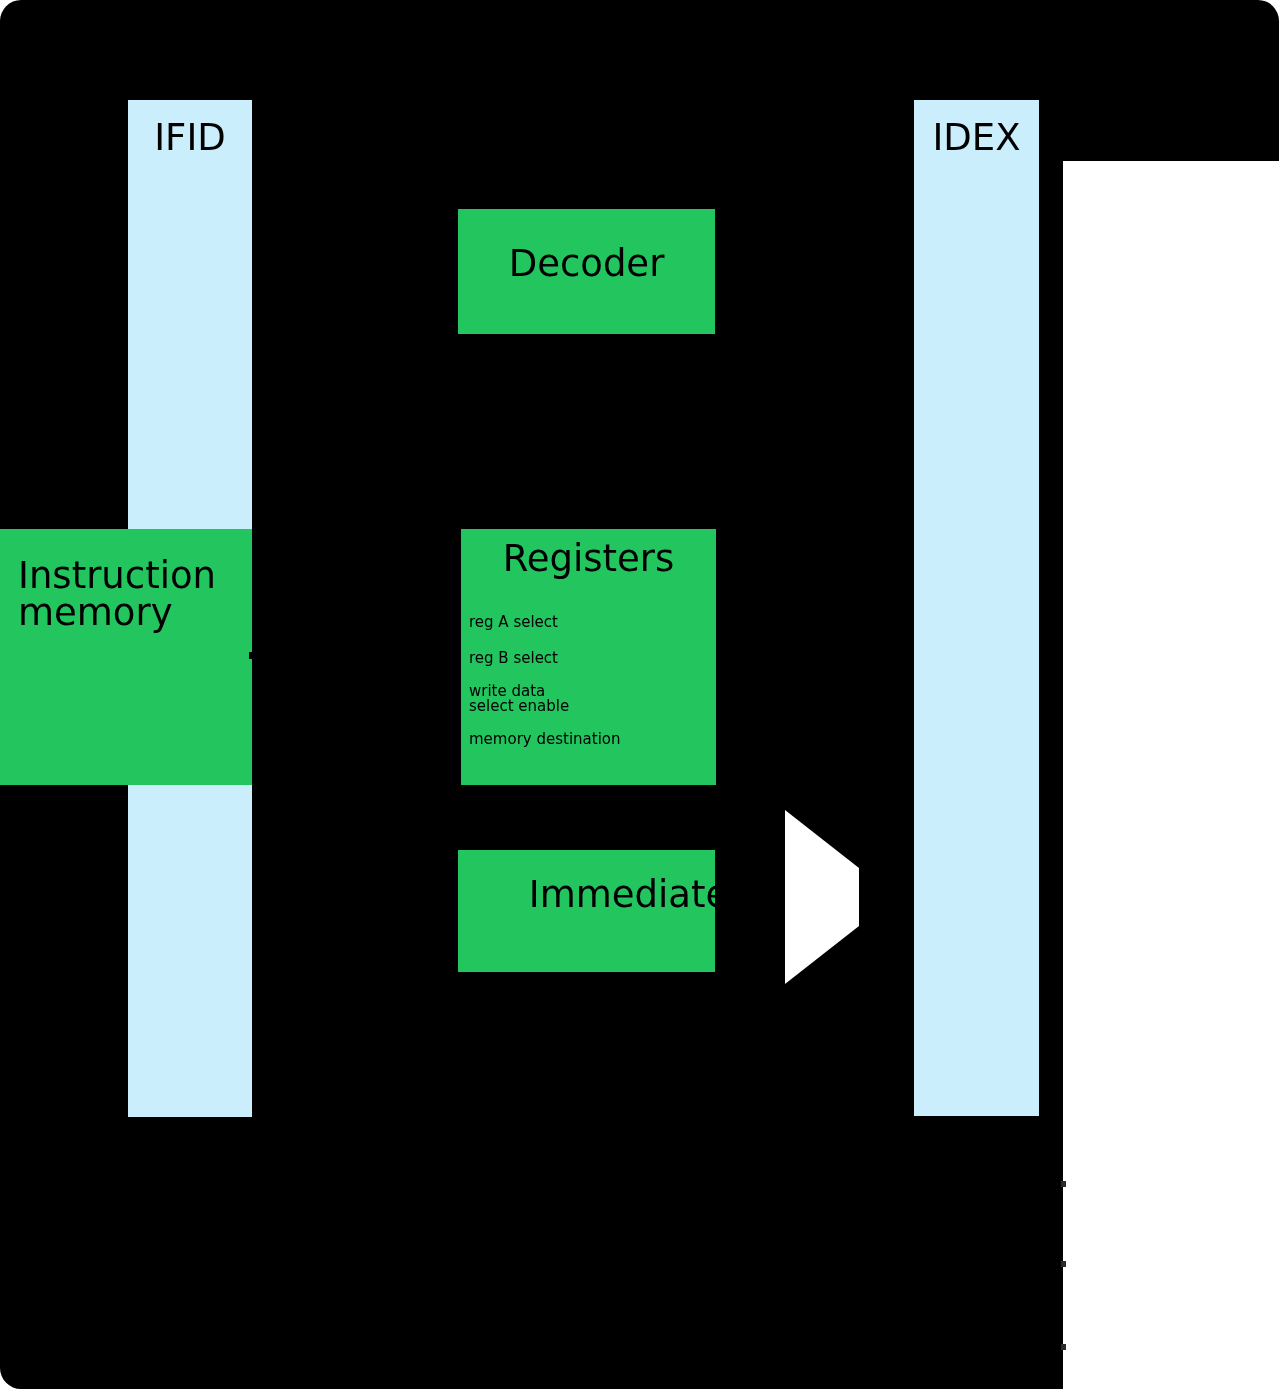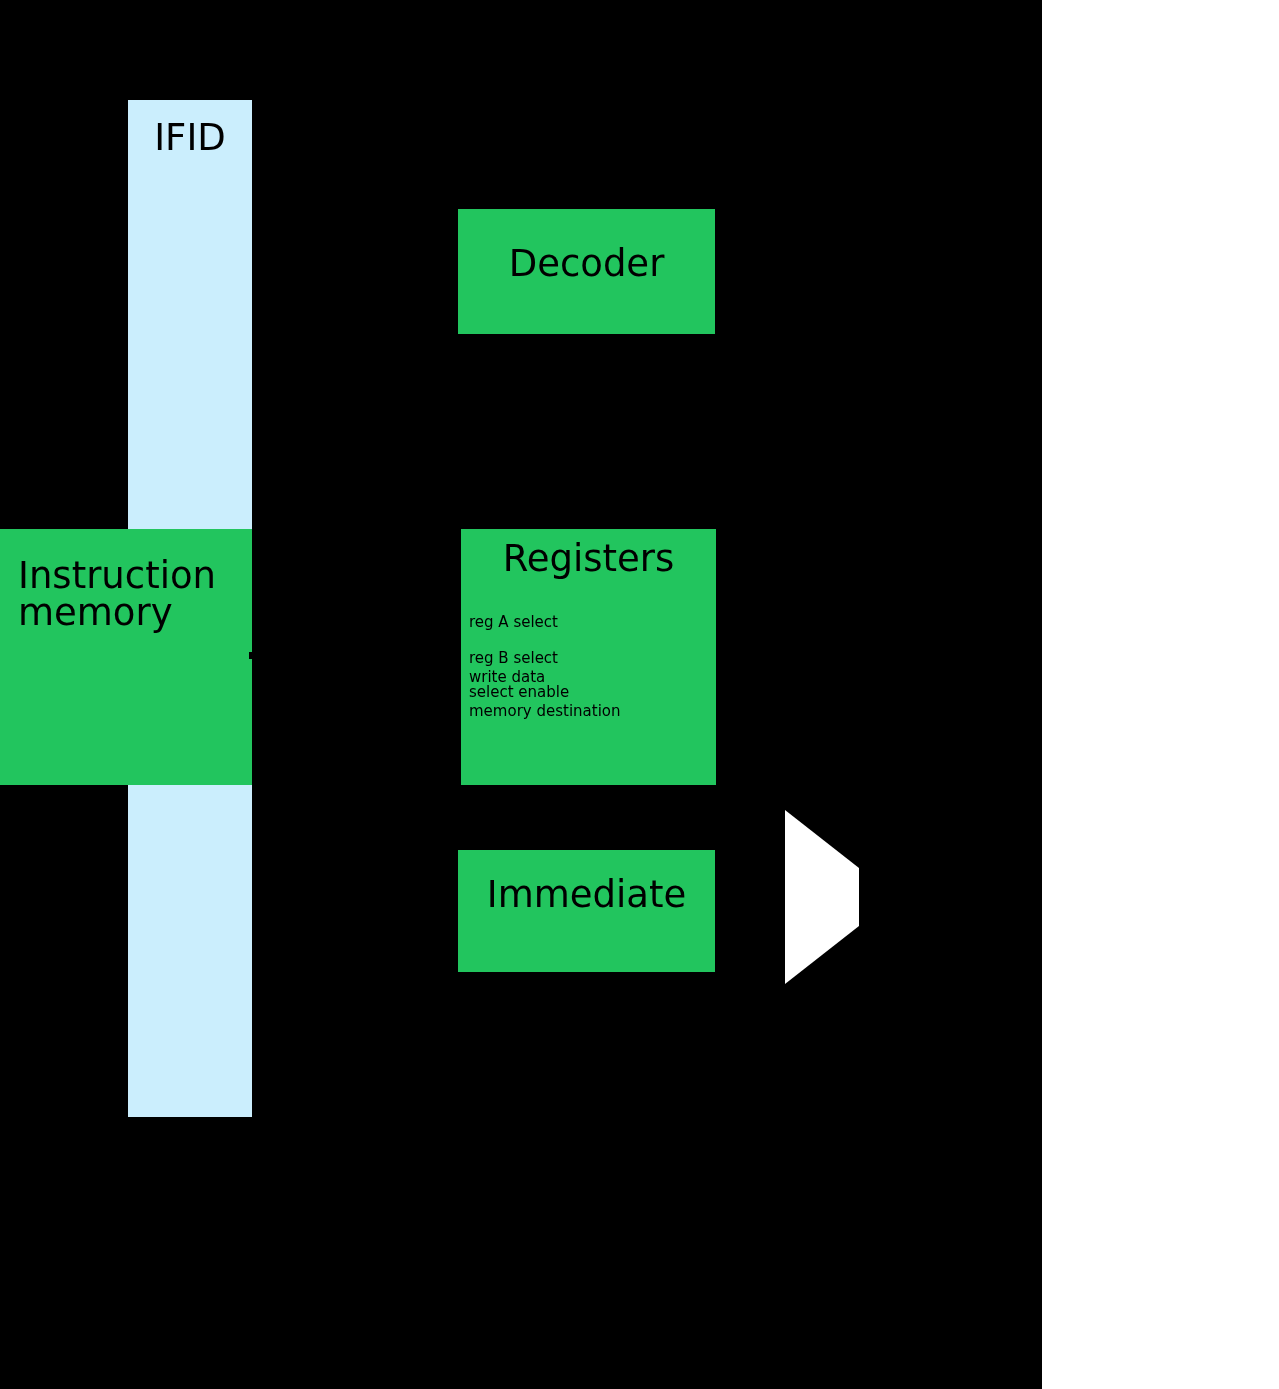--- a/index.html
+++ b/index.html
@@ -2,25 +2,26 @@
 <html><head>
 <meta charset="utf-8">
 <style>
   html, body {
     margin: 0;
     padding: 0;
     background: #ffffff;
   }
   #canvas {
     position: relative;
-    width: 1042px;
+    width: 1279px;
     height: 1389px;
     background: #ffffff;
     font-family: "DejaVu Sans", sans-serif;
     overflow: hidden;
+    border-radius: 21px;
   }
   
   .black-backdrop {
     position: absolute;
     left: 0;
     top: 0;
     width: 1063px;
     height: 1389px;
     background: #000000;
   }
@@ -68,21 +69,21 @@
     color: #000000;
     font-size: 15px;
     line-height: 1.0;
   }
   .port-list .port {
     display: block;
     margin: 0;
     padding: 0;
   }
   .port.gap-before { margin-top: 21px; }
-  .port.gap-before-lg { margin-top: 4px; }
+  .port.gap-before-lg { margin-top: 18px; }
   
   .mux {
     position: absolute;
   }
   .mux svg { display: block; }
   
   .speck {
     position: absolute;
     background: #2b2b2b;
     width: 5px;
@@ -100,20 +101,23 @@
 
 <div id="canvas">
 
   <div class="black-backdrop"></div>
   <div class="black-backdrop-top"></div>
 
   <div class="pipe-reg" style="left:128px; top:100px; width:124px; height:1017px;">
     <div class="pipe-reg-label" style="top:19px;">IFID</div>
   </div>
 
+  <div class="pipe-reg" style="left:914px; top:100px; width:125px; height:1016px;">
+    <div class="pipe-reg-label" style="top:19px;">IDEX</div>
+  </div>
 
   <div class="unit-box" style="left:458px; top:209px; width:257px; height:125px;">
     <div class="unit-title" style="top:36px;">Decoder</div>
   </div>
 
   <div class="unit-box" style="left:-10px; top:529px; width:262px; height:256px;">
     <div class="unit-title" style="top:28px; left:0; padding-left:28px; width:auto; text-align:left;">Instruction
 memory</div>
   </div>
 
@@ -121,21 +125,21 @@
     <div class="unit-title" style="top:11px;">Registers</div>
     <div class="port-list" style="top:86px;">
       <span class="port">reg A select</span>
       <span class="port gap-before">reg B select</span>
       <span class="port gap-before-lg">write data</span>
       <span class="port">select enable</span>
       <span class="port gap-before-lg">memory destination</span>
     </div>
   </div>
 
-  <div class="unit-box" style="left:458px; top:850px; width:257px; height:122px;">
+  <div class="unit-box" style="left:458px; top:850px; width:257px; height:122px;padding-left:42px;">
     <div class="unit-title" style="top:26px;">Immediate</div>
   </div>
 
   <div class="mux" style="left:783px; top:808px;">
     <svg width="80" height="178" viewBox="0 0 80 178">
       <polygon points="2,2 76,60 76,118 2,176" fill="#ffffff"></polygon>
     </svg>
   </div>
 
   <div class="speck" style="left:1061px; top:1181px;"></div>

